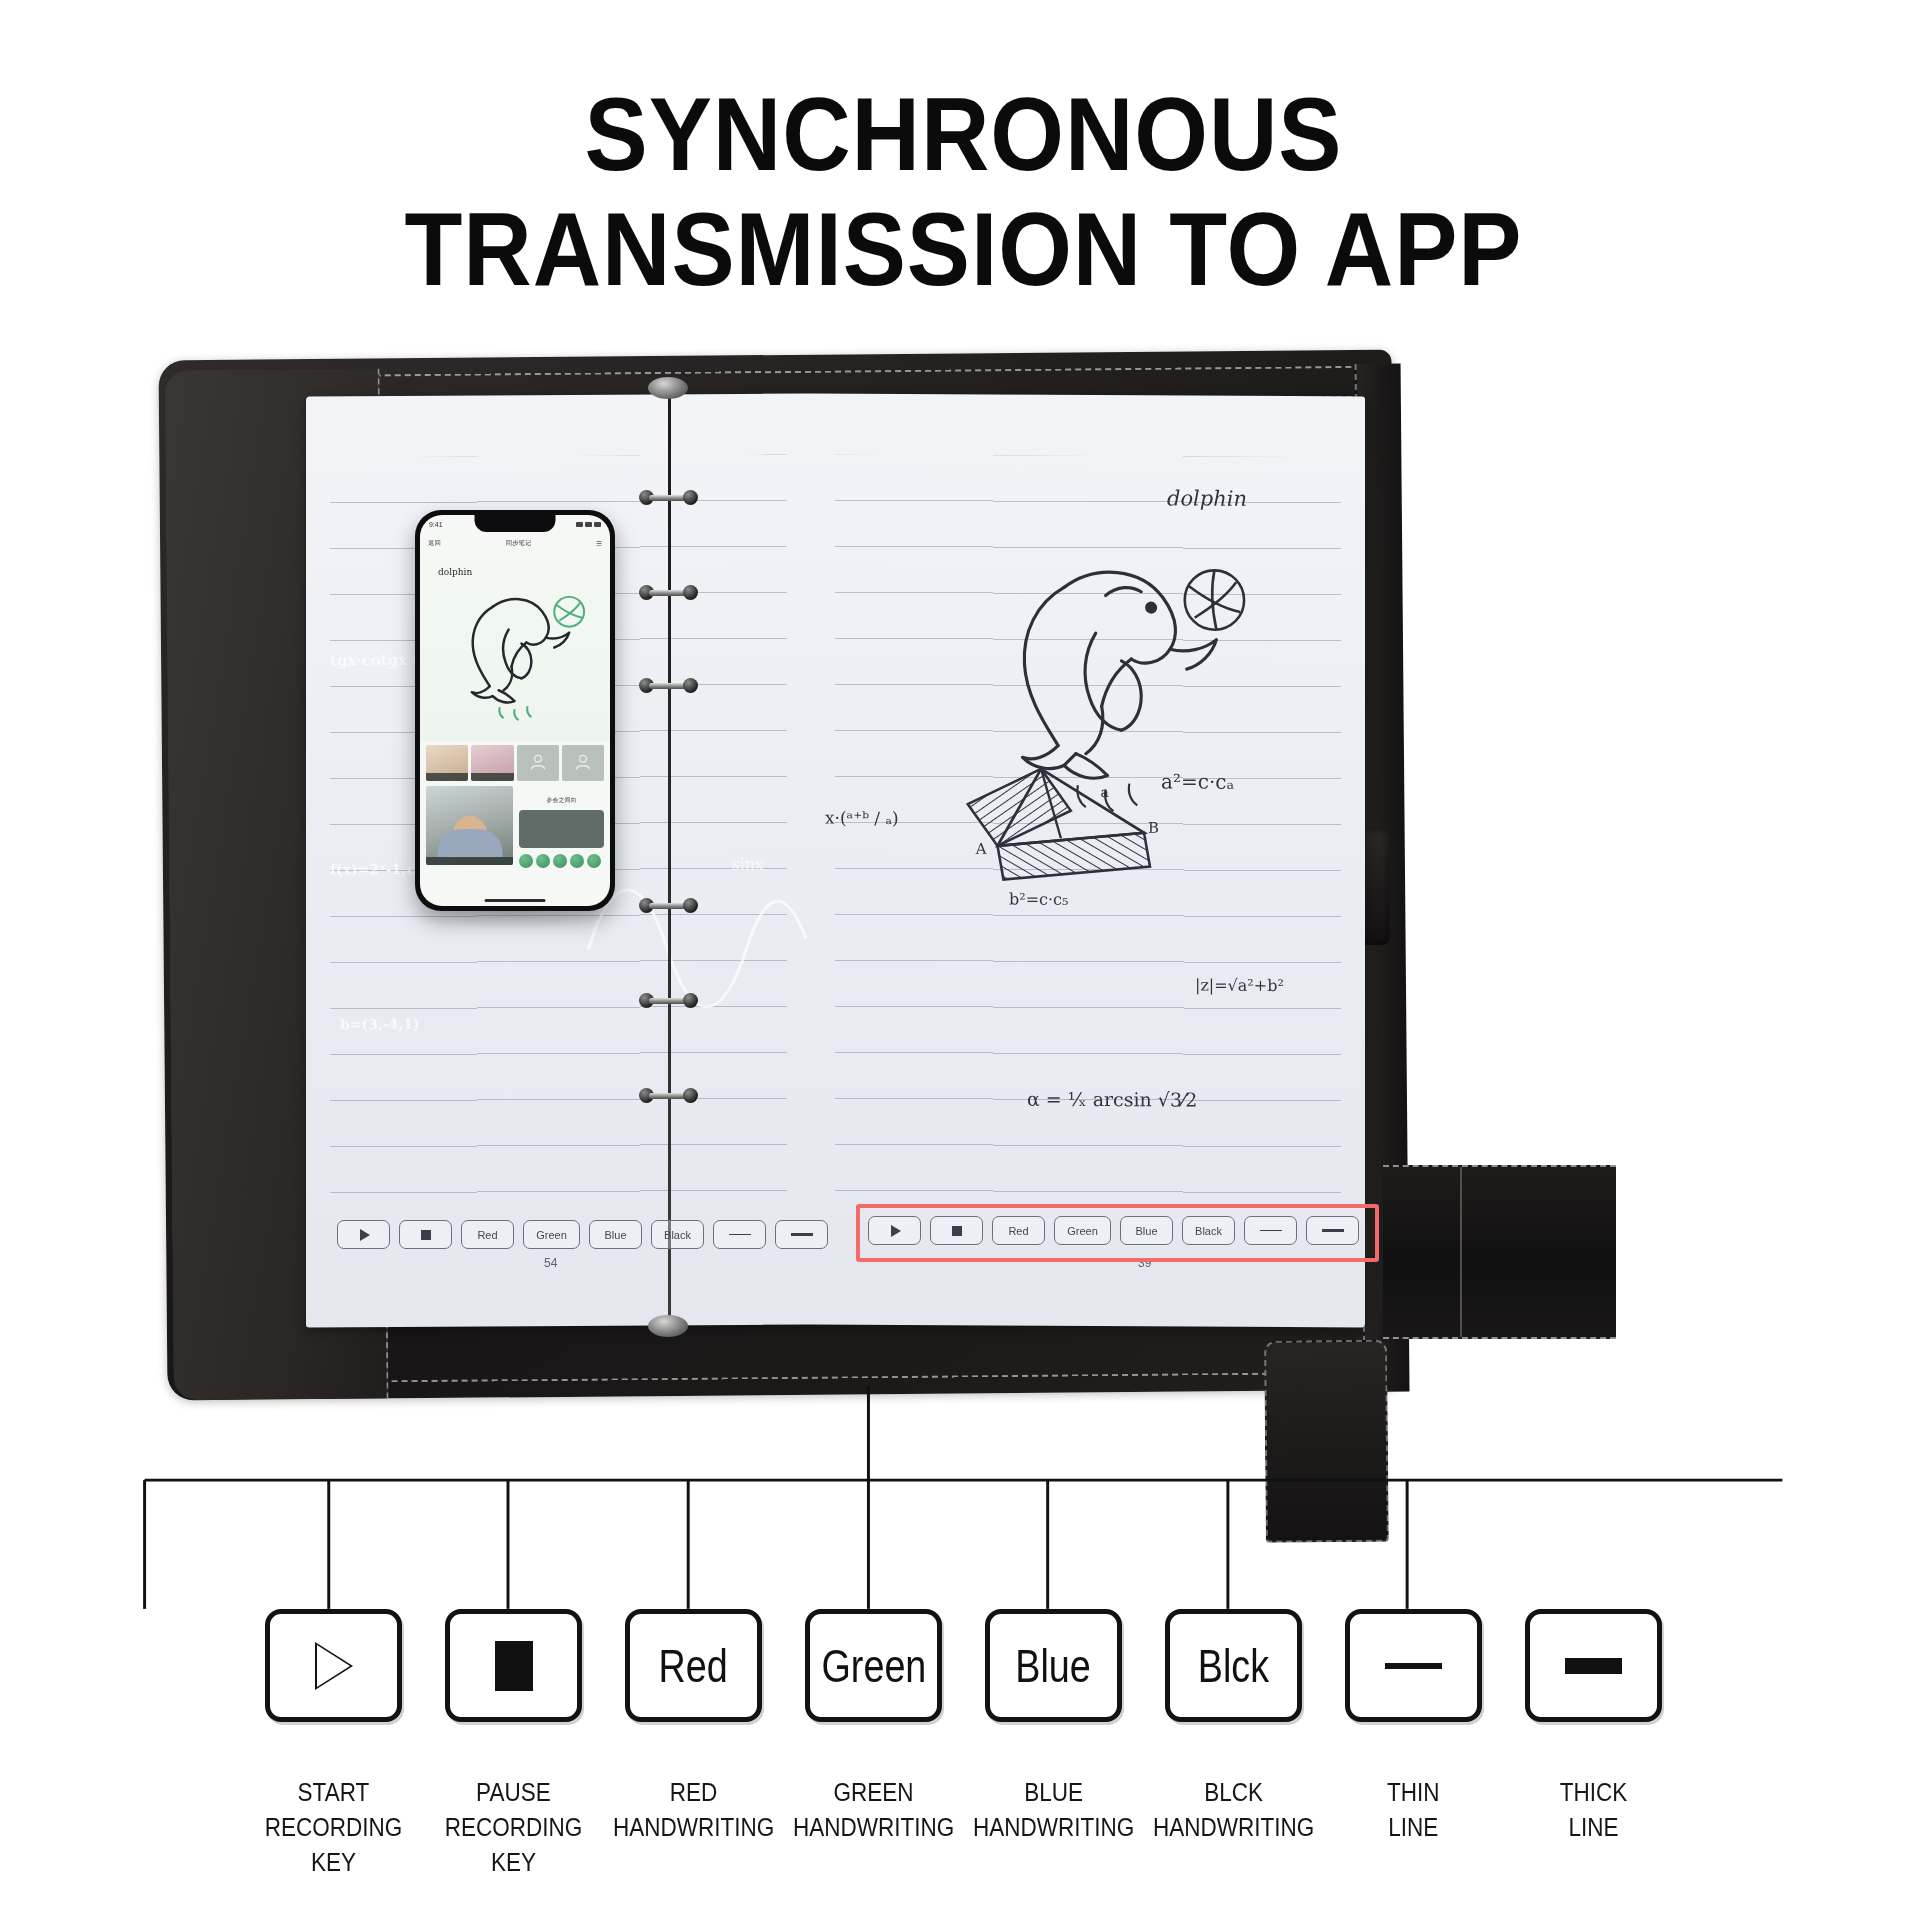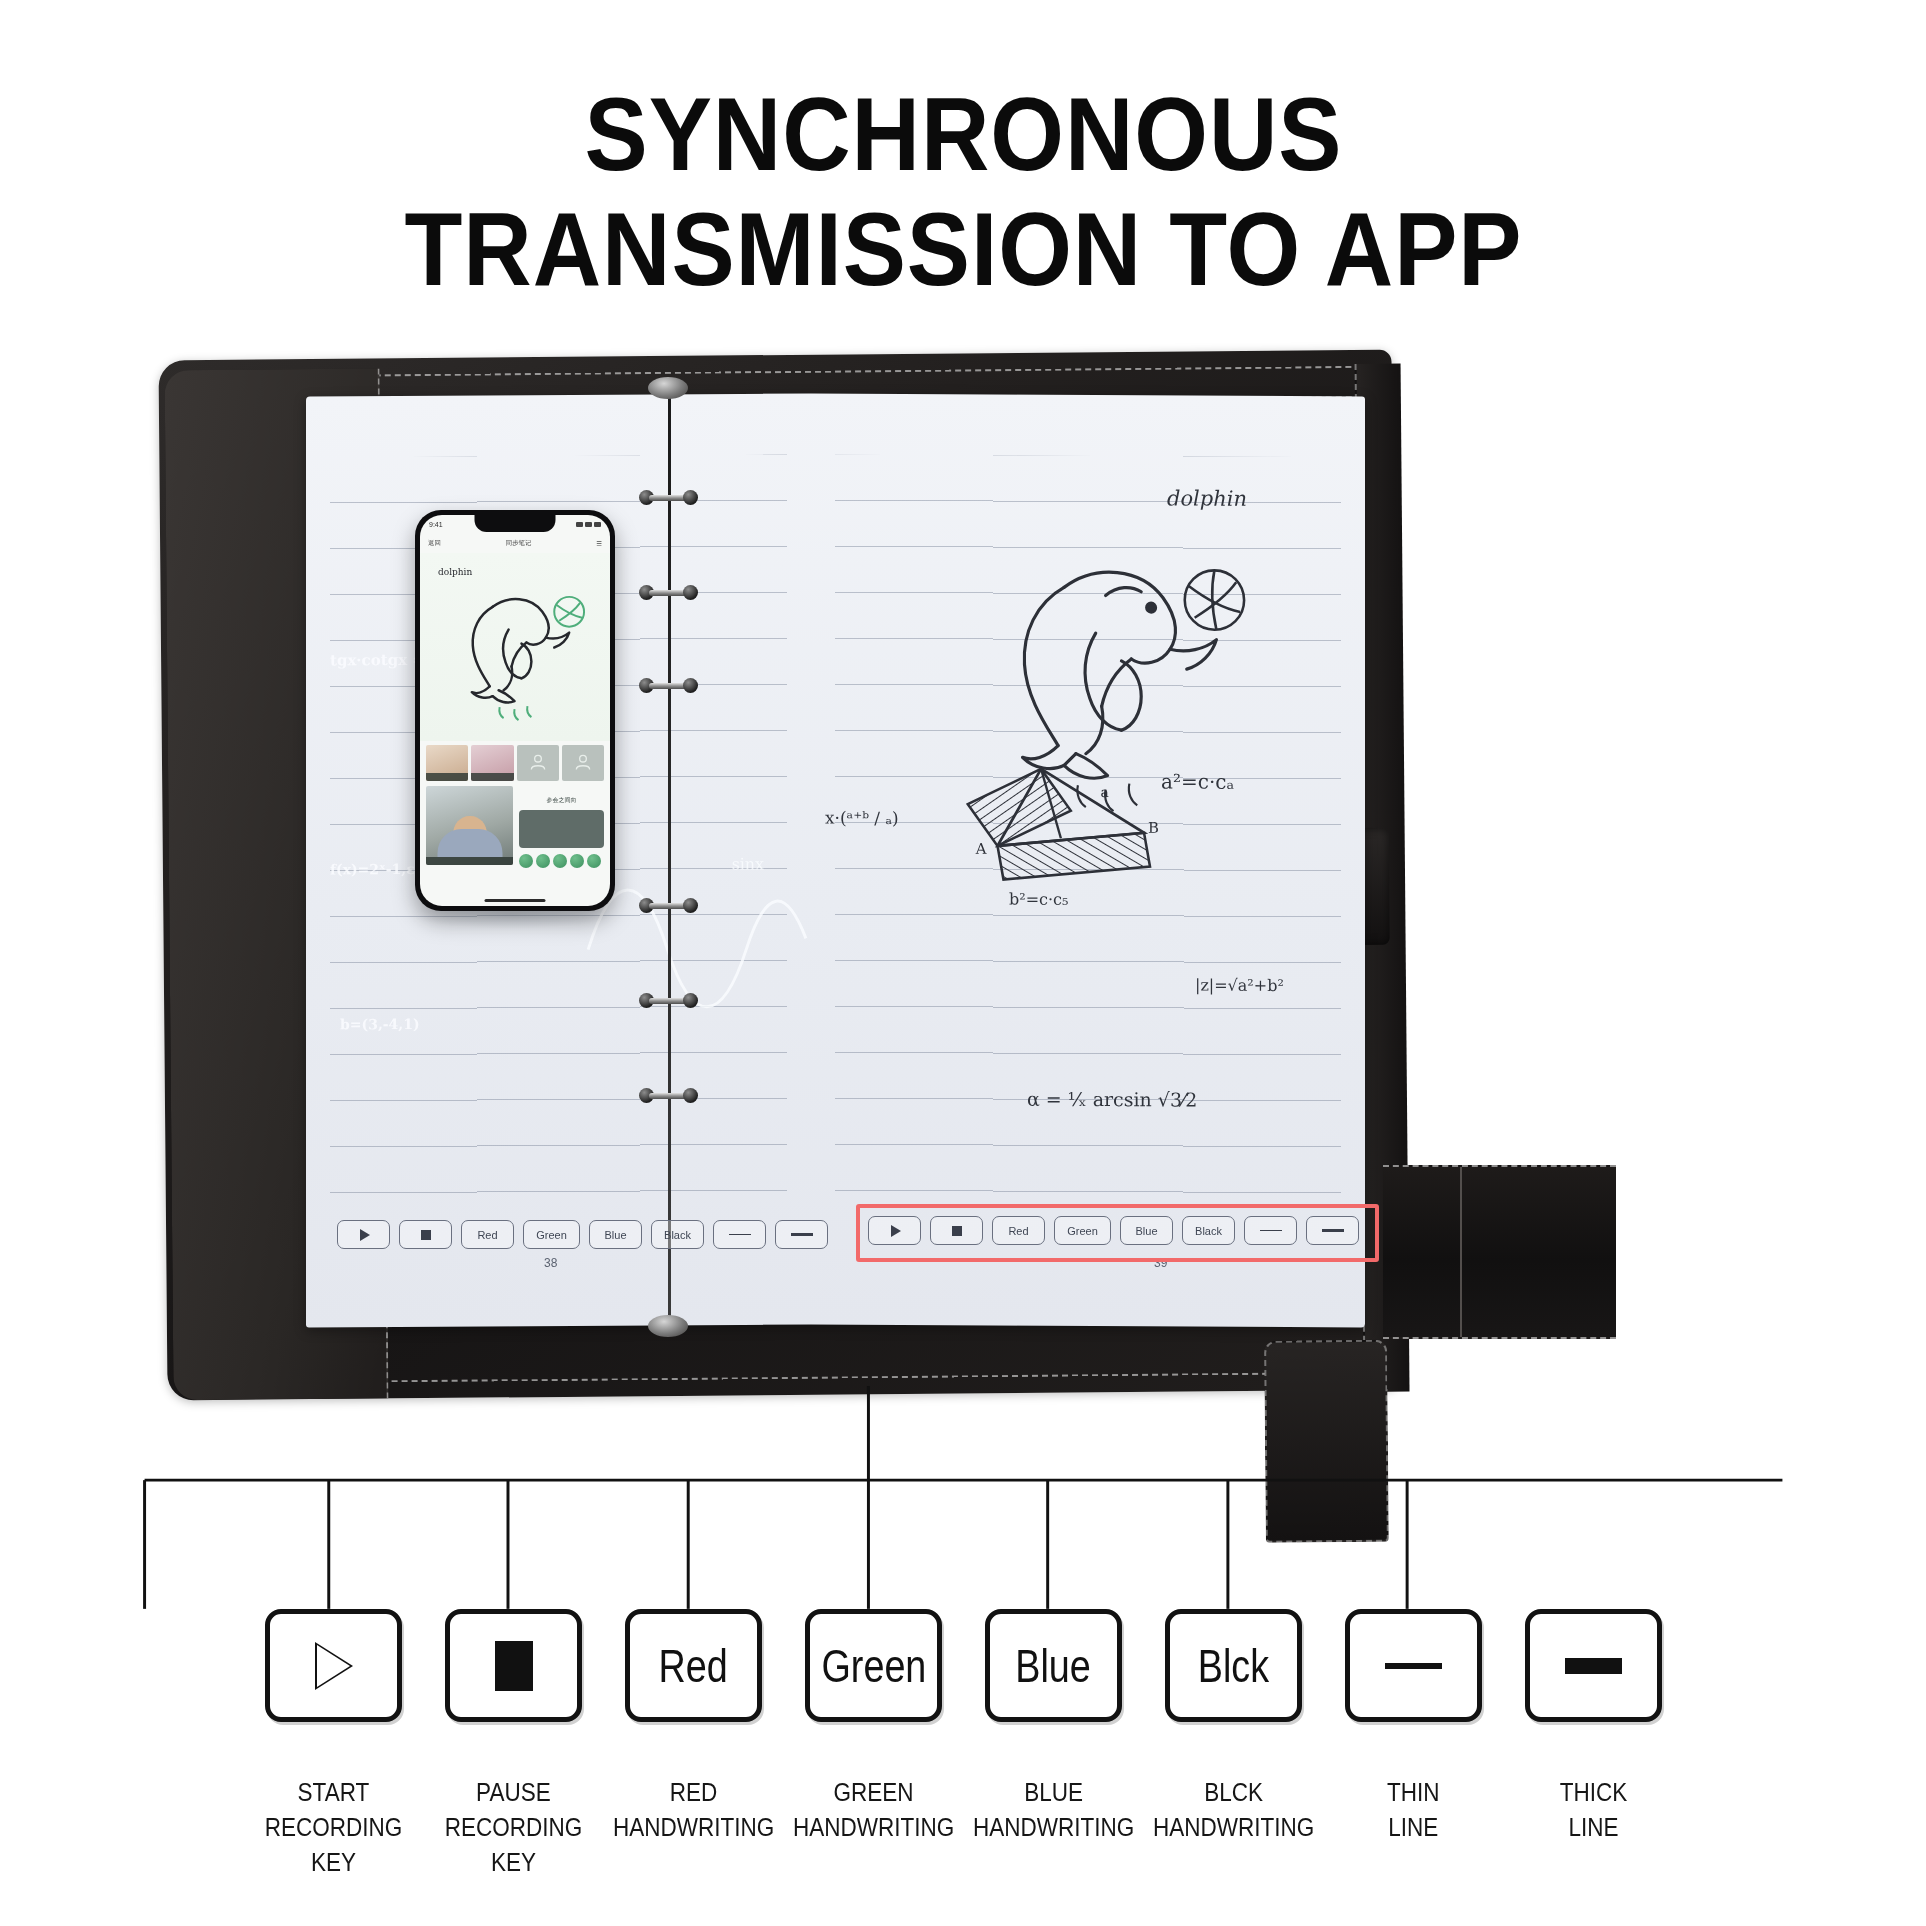--- a/index.html
+++ b/index.html
@@ -414,21 +414,21 @@
   .pbtn .sq { width: 10px; height: 10px; background: #3a3f4b; }
   .pbtn .ln-thin { width: 22px; height: 1.5px; background: #3a3f4b; }
   .pbtn .ln-thick { width: 22px; height: 3.5px; background: #3a3f4b; }
   .page-num {
     position: absolute;
     font-size: 12px;
     color: #5b6270;
     z-index: 6;
   }
   .pnum-left { left: 381px; top: 909px; }
-  .pnum-right { left: 975px; top: 909px; margin-left: 16px; }
+  .pnum-right { left: 975px; top: 909px; }
 
   .highlight-box {
     position: absolute;
     left: 693px; top: 857px;
     width: 515px; height: 50px;
     border: 4px solid #f4ararar;
     border: 4px solid #f26a6a;
     border-radius: 3px;
     z-index: 7;
   }
@@ -727,21 +727,21 @@
     <div class="pbtn wide">Green</div>
     <div class="pbtn">Blue</div>
     <div class="pbtn">Black</div>
     <div class="pbtn">
       <span class="ln-thin"></span>
     </div>
     <div class="pbtn">
       <span class="ln-thick"></span>
     </div>
   </div>
-  <div class="page-num pnum-left">38</div>
+  <div class="page-num pnum-left">54</div>
 
   <div class="btn-strip strip-right">
     <div class="pbtn">
       <span class="tri"></span>
     </div>
     <div class="pbtn">
       <span class="sq"></span>
     </div>
     <div class="pbtn">Red</div>
     <div class="pbtn wide">Green</div>

